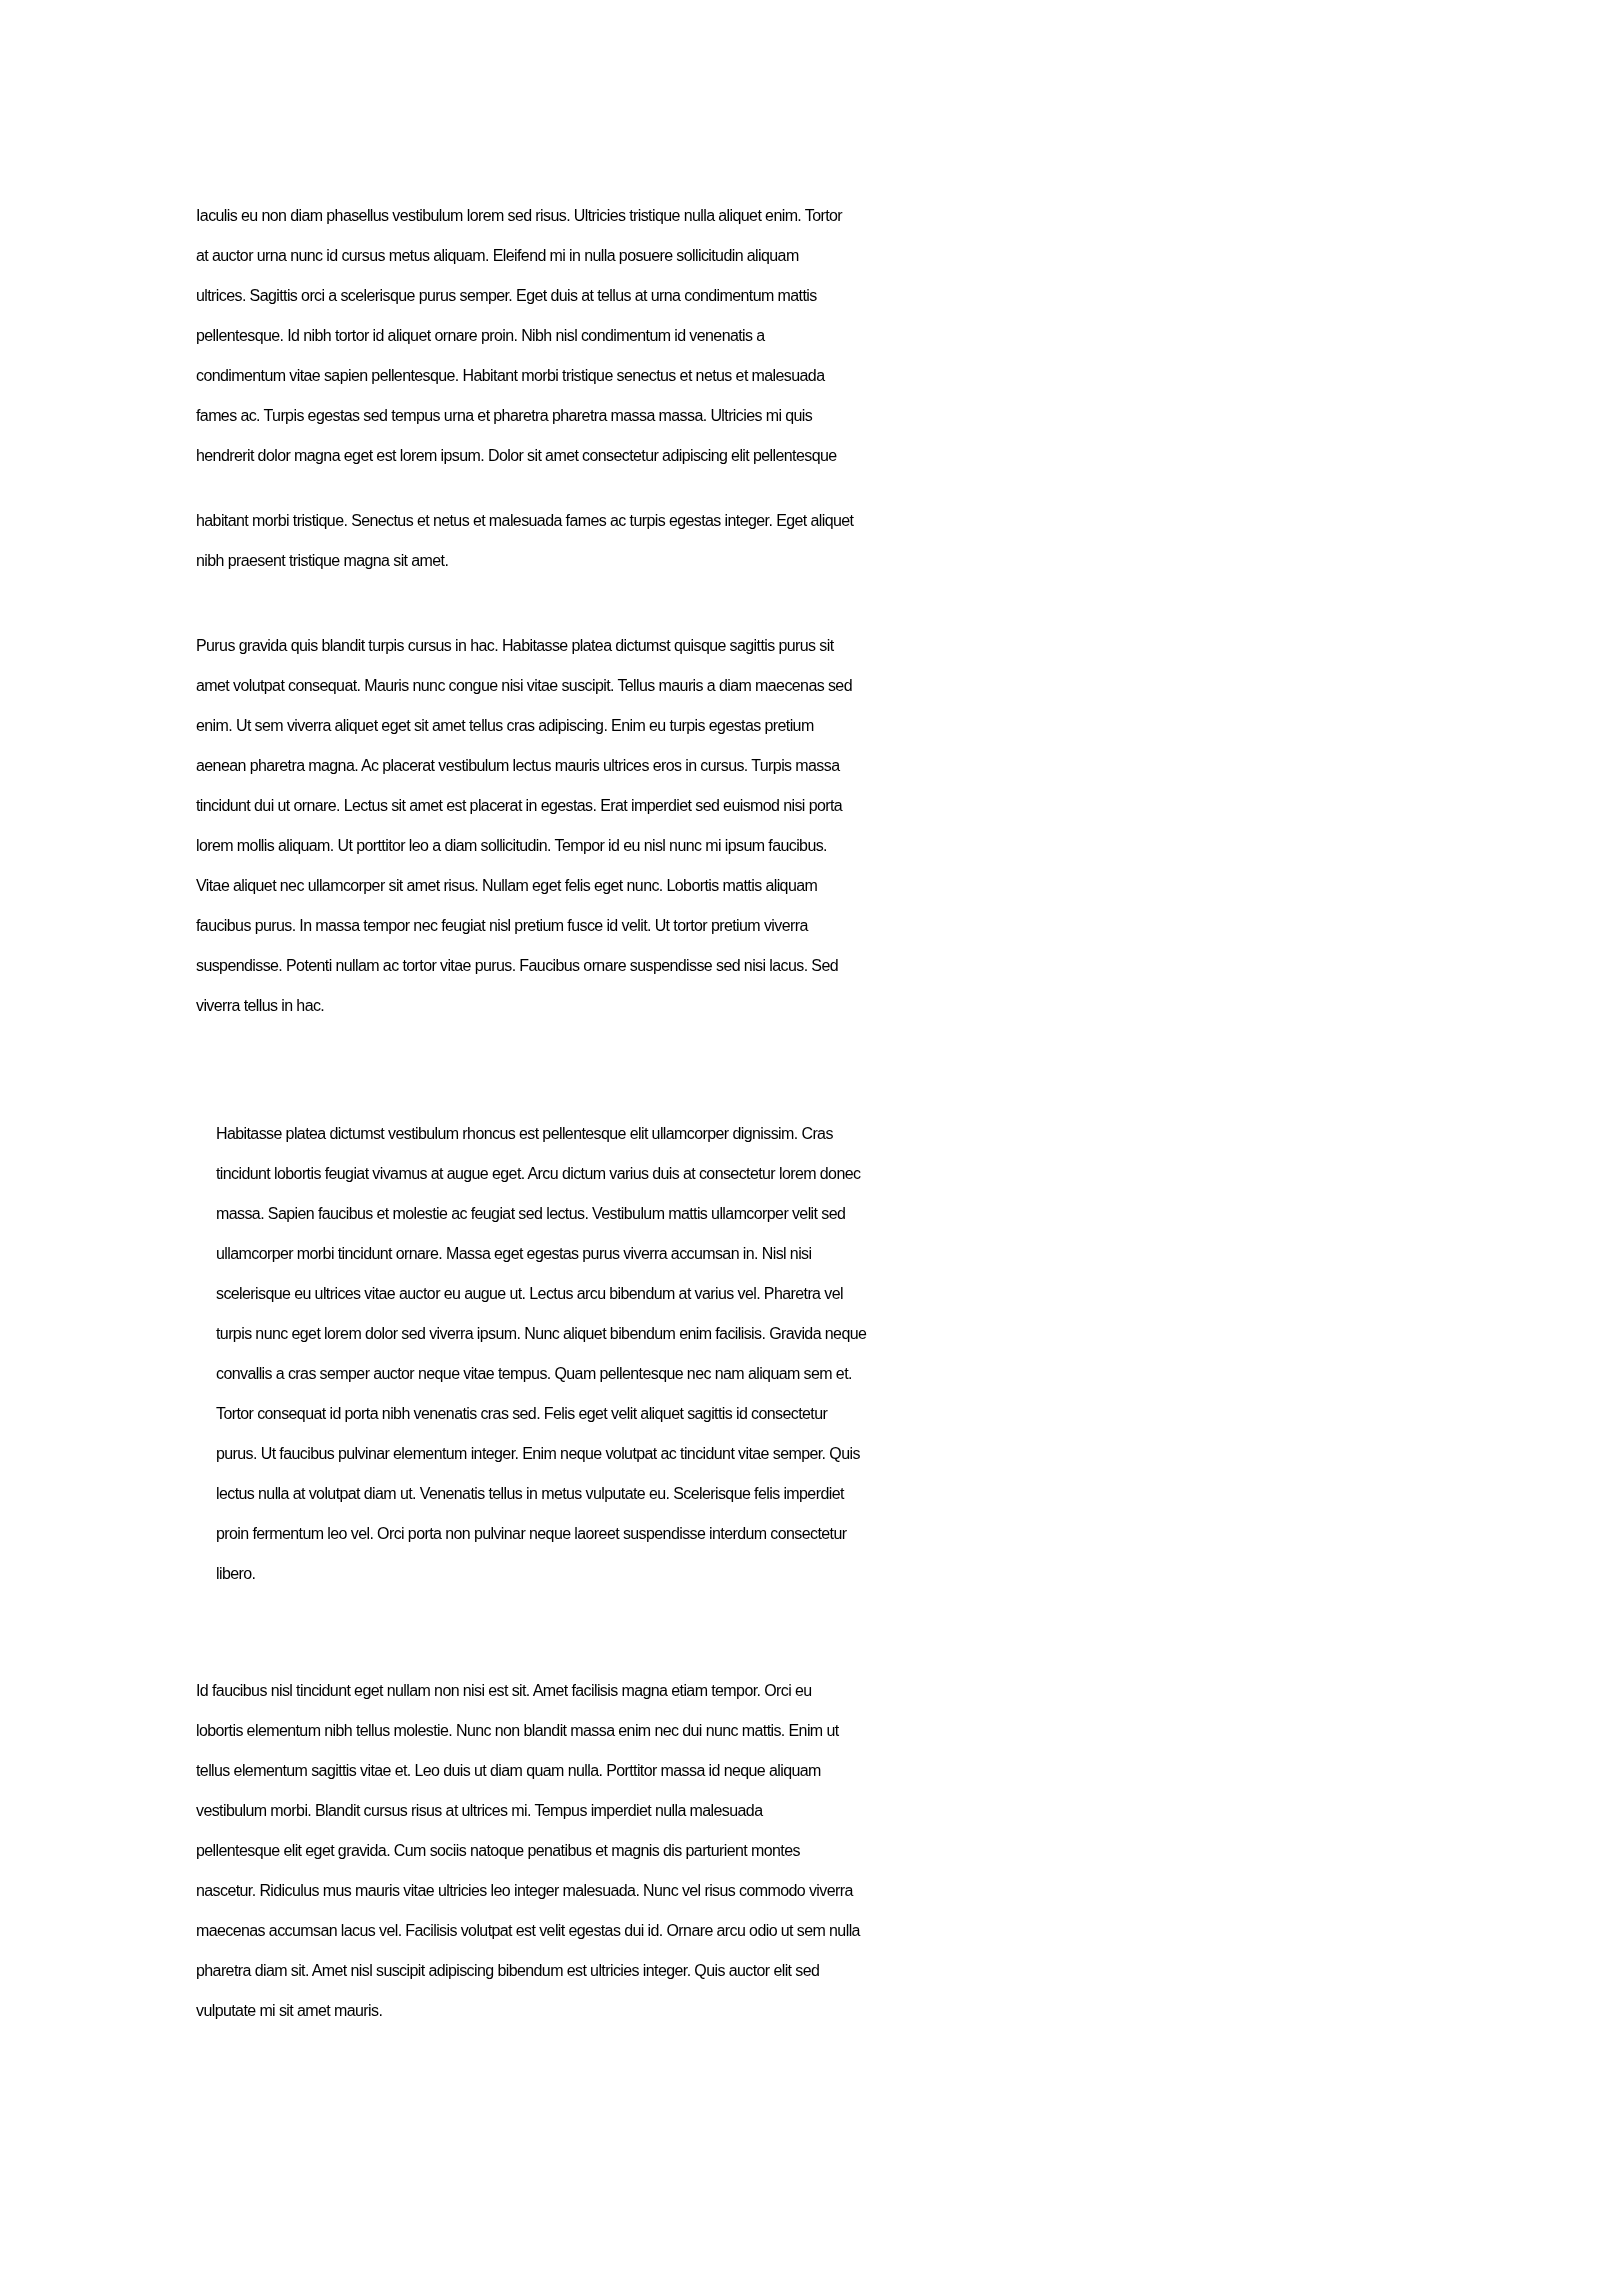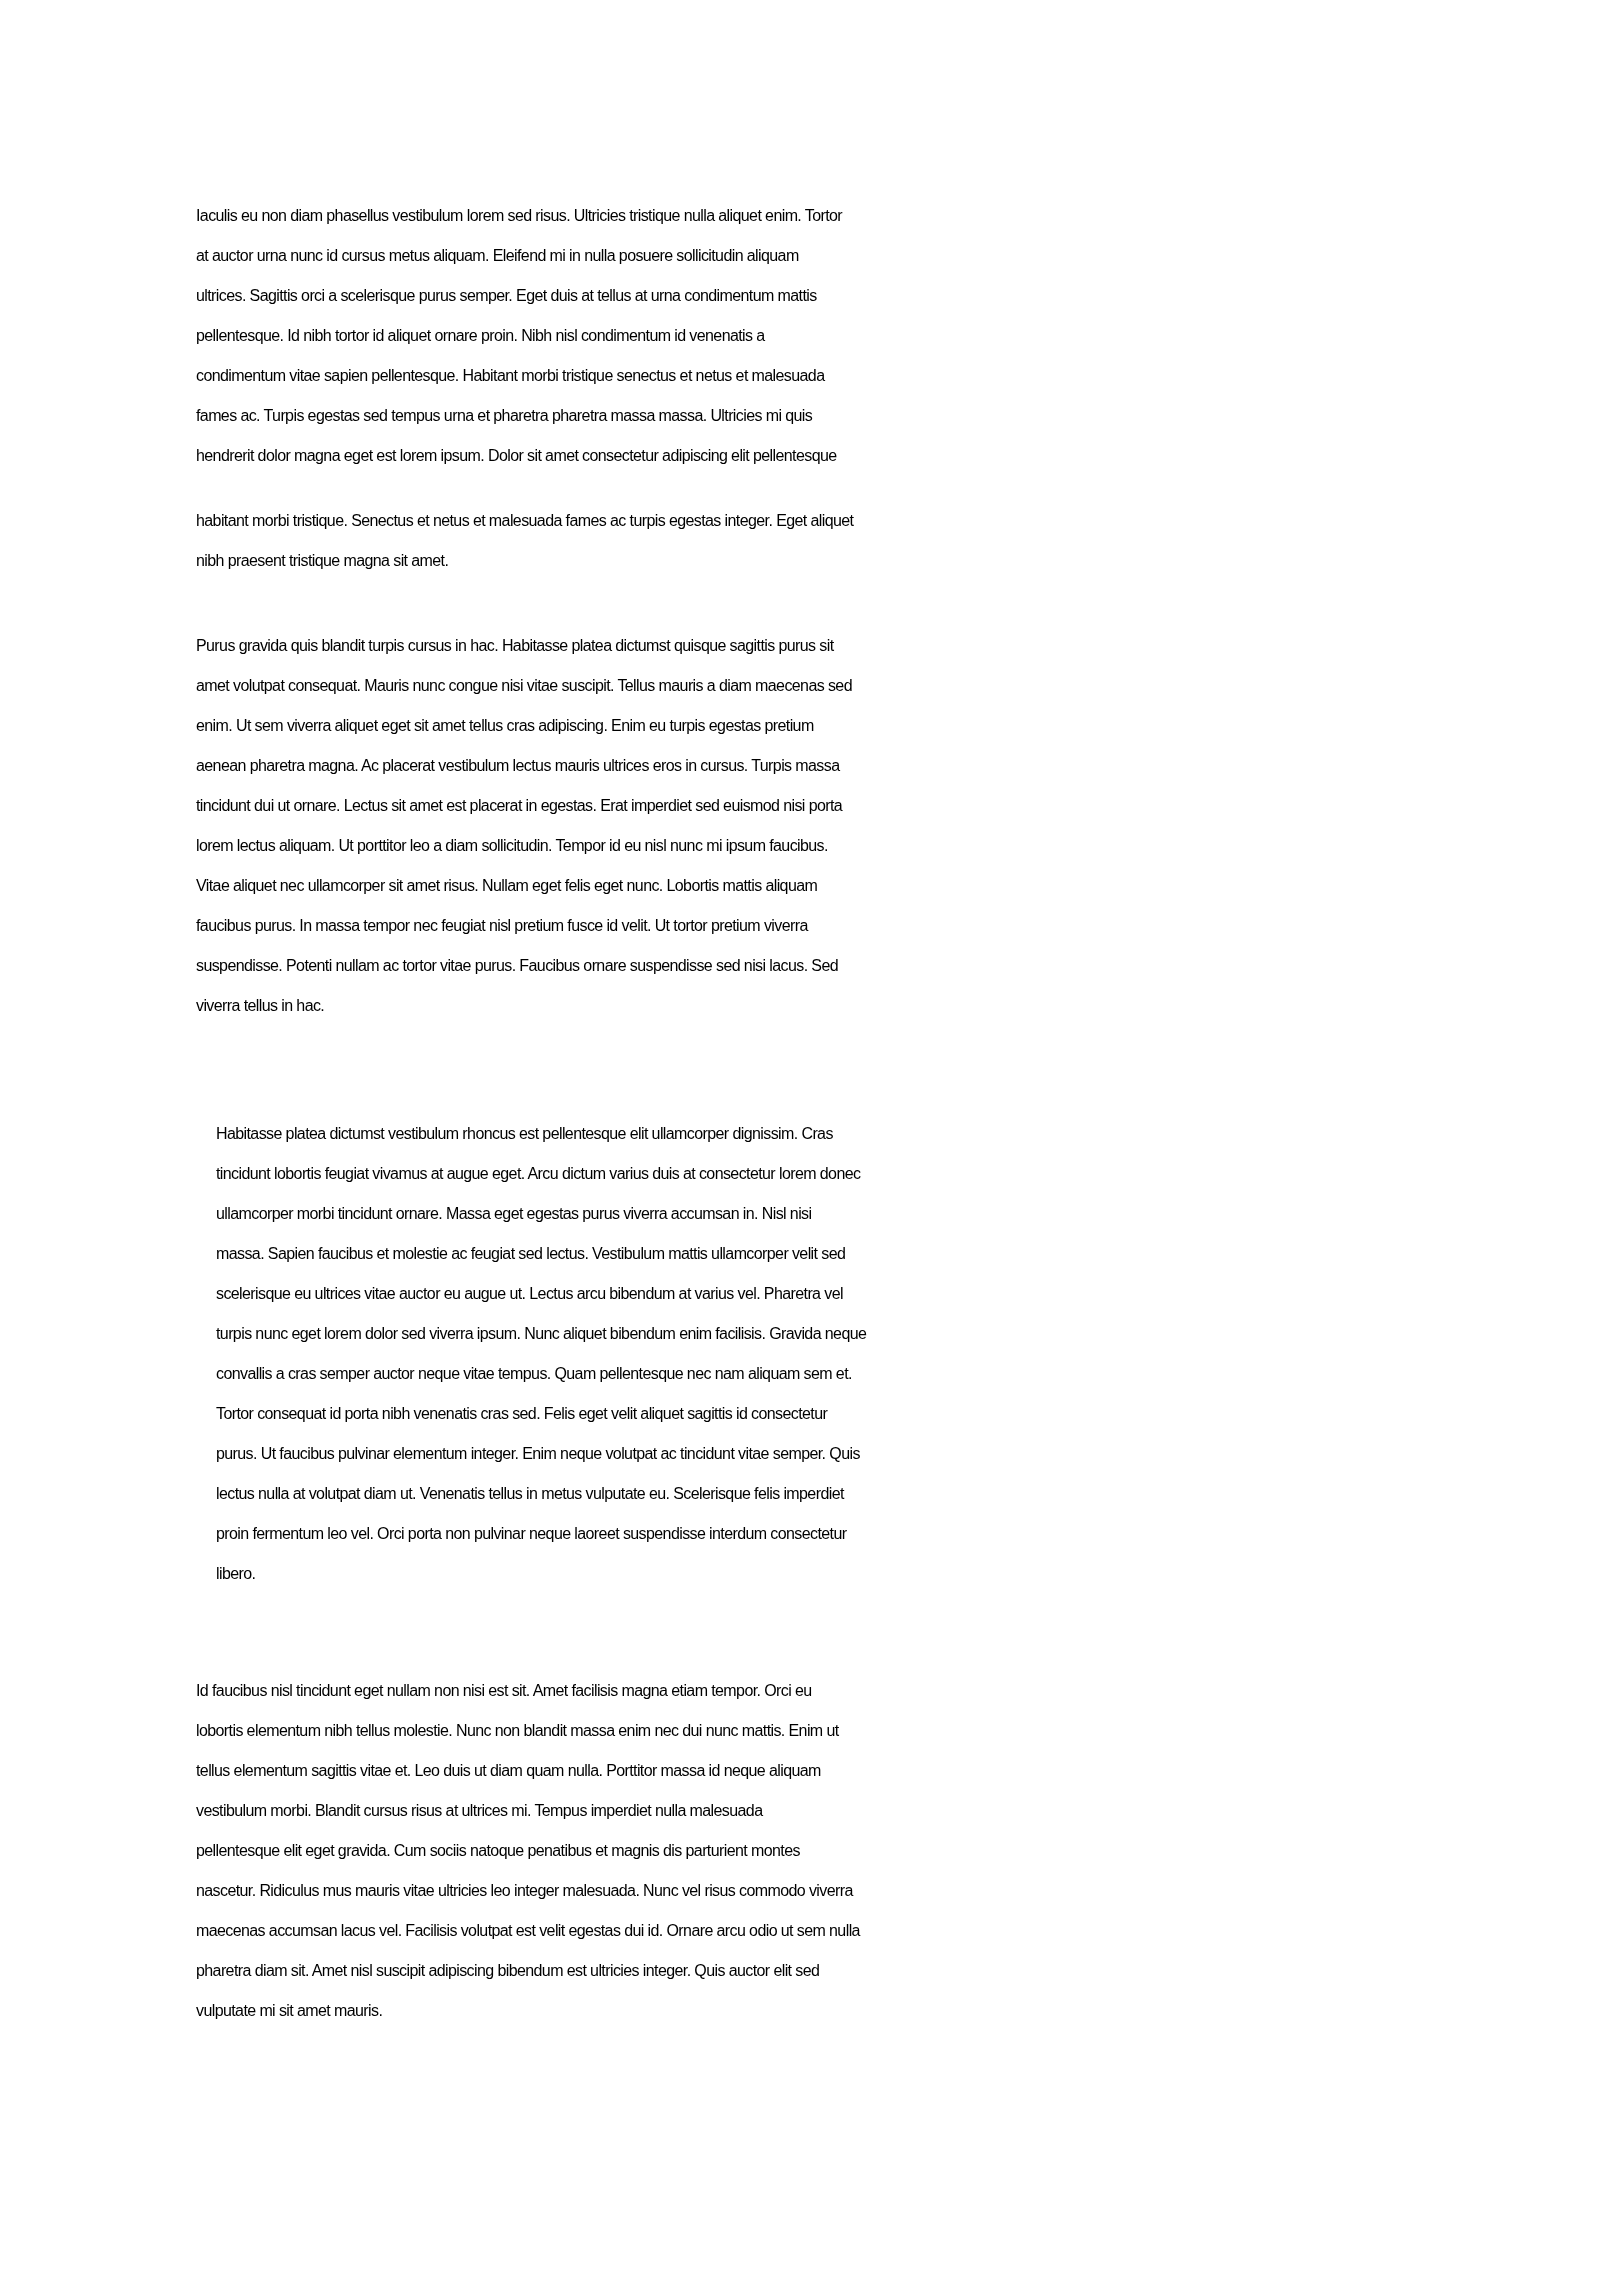--- a/index.html
+++ b/index.html
@@ -58,32 +58,32 @@
     <span class="line" style="display: block; width: max-content; margin-top: 25px;">habitant morbi tristique. Senectus et netus et malesuada fames ac turpis egestas integer. Eget aliquet</span>
     <span class="line" style="display: block; width: max-content;">nibh praesent tristique magna sit amet.</span>
   </p>
 
   <p class="para" id="p2">
     <span class="line" style="display: block; width: max-content;">Purus gravida quis blandit turpis cursus in hac. Habitasse platea dictumst quisque sagittis purus sit</span>
     <span class="line" style="display: block; width: max-content;">amet volutpat consequat. Mauris nunc congue nisi vitae suscipit. Tellus mauris a diam maecenas sed</span>
     <span class="line" style="display: block; width: max-content;">enim. Ut sem viverra aliquet eget sit amet tellus cras adipiscing. Enim eu turpis egestas pretium</span>
     <span class="line" style="display: block; width: max-content;">aenean pharetra magna. Ac placerat vestibulum lectus mauris ultrices eros in cursus. Turpis massa</span>
     <span class="line" style="display: block; width: max-content;">tincidunt dui ut ornare. Lectus sit amet est placerat in egestas. Erat imperdiet sed euismod nisi porta</span>
-    <span class="line" style="display: block; width: max-content;">lorem lectus aliquam. Ut porttitor leo a diam sollicitudin. Tempor id eu nisl nunc mi ipsum faucibus.</span>
+    <span class="line" style="display: block; width: max-content;">lorem mollis aliquam. Ut porttitor leo a diam sollicitudin. Tempor id eu nisl nunc mi ipsum faucibus.</span>
     <span class="line" style="display: block; width: max-content;">Vitae aliquet nec ullamcorper sit amet risus. Nullam eget felis eget nunc. Lobortis mattis aliquam</span>
     <span class="line" style="display: block; width: max-content;">faucibus purus. In massa tempor nec feugiat nisl pretium fusce id velit. Ut tortor pretium viverra</span>
     <span class="line" style="display: block; width: max-content;">suspendisse. Potenti nullam ac tortor vitae purus. Faucibus ornare suspendisse sed nisi lacus. Sed</span>
     <span class="line" style="display: block; width: max-content;">viverra tellus in hac.</span>
   </p>
 
   <p class="para" id="p3">
     <span class="line" style="display: block; width: max-content;">Habitasse platea dictumst vestibulum rhoncus est pellentesque elit ullamcorper dignissim. Cras</span>
     <span class="line" style="display: block; width: max-content;">tincidunt lobortis feugiat vivamus at augue eget. Arcu dictum varius duis at consectetur lorem donec</span>
+    <span class="line" style="display: block; width: max-content;">massa. Sapien faucibus et molestie ac feugiat sed lectus. Vestibulum mattis ullamcorper velit sed</span>
     <span class="line" style="display: block; width: max-content;">ullamcorper morbi tincidunt ornare. Massa eget egestas purus viverra accumsan in. Nisl nisi</span>
-    <span class="line" style="display: block; width: max-content;">massa. Sapien faucibus et molestie ac feugiat sed lectus. Vestibulum mattis ullamcorper velit sed</span>
     <span class="line" style="display: block; width: max-content;">scelerisque eu ultrices vitae auctor eu augue ut. Lectus arcu bibendum at varius vel. Pharetra vel</span>
     <span class="line" style="display: block; width: max-content;">turpis nunc eget lorem dolor sed viverra ipsum. Nunc aliquet bibendum enim facilisis. Gravida neque</span>
     <span class="line" style="display: block; width: max-content;">convallis a cras semper auctor neque vitae tempus. Quam pellentesque nec nam aliquam sem et.</span>
     <span class="line" style="display: block; width: max-content;">Tortor consequat id porta nibh venenatis cras sed. Felis eget velit aliquet sagittis id consectetur</span>
     <span class="line" style="display: block; width: max-content;">purus. Ut faucibus pulvinar elementum integer. Enim neque volutpat ac tincidunt vitae semper. Quis</span>
     <span class="line" style="display: block; width: max-content;">lectus nulla at volutpat diam ut. Venenatis tellus in metus vulputate eu. Scelerisque felis imperdiet</span>
     <span class="line" style="display: block; width: max-content;">proin fermentum leo vel. Orci porta non pulvinar neque laoreet suspendisse interdum consectetur</span>
     <span class="line" style="display: block; width: max-content;">libero.</span>
   </p>
 

